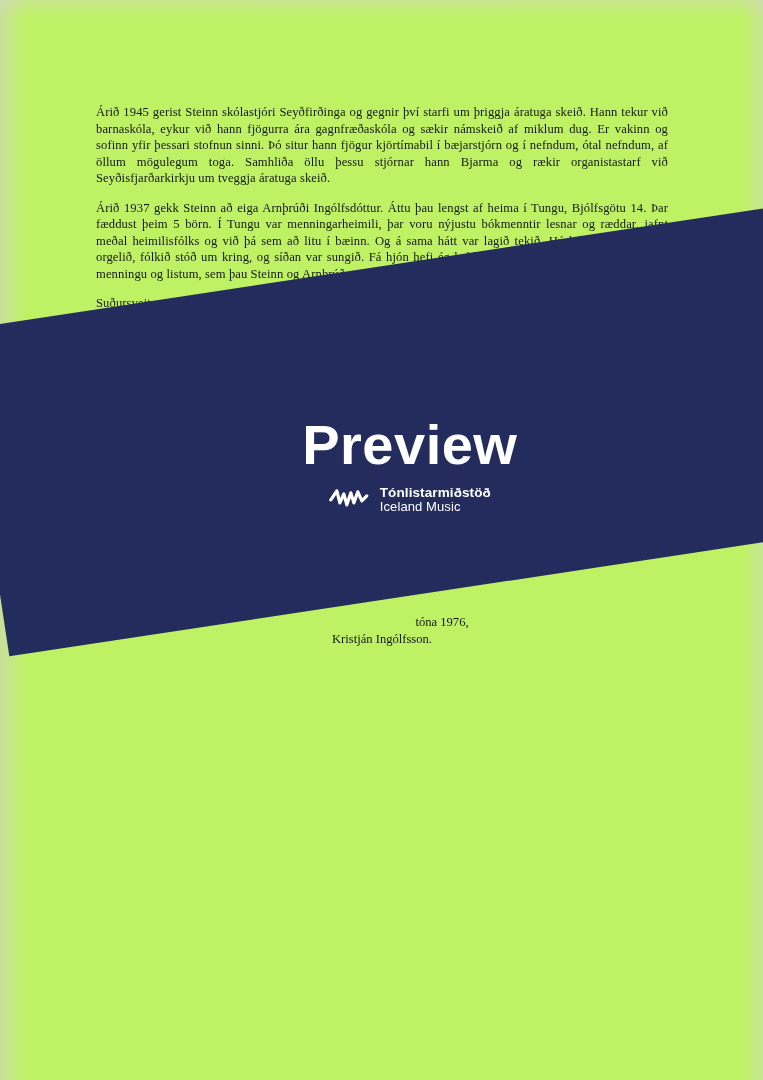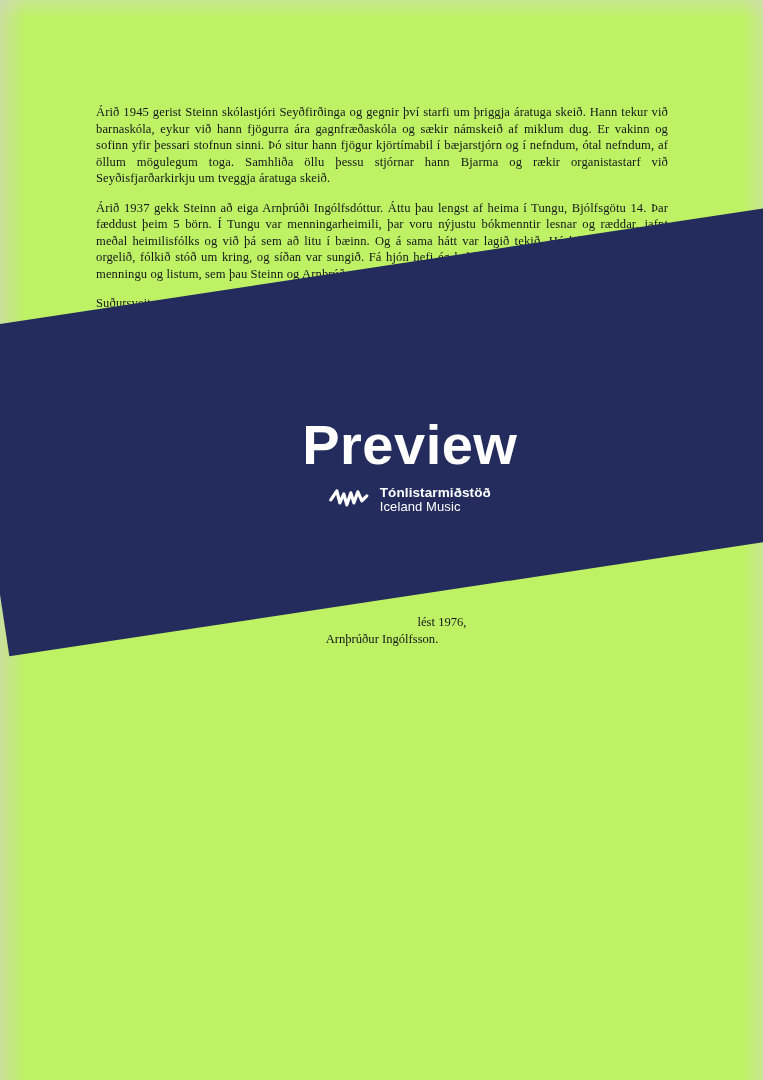--- a/index.html
+++ b/index.html
@@ -150,22 +150,22 @@
     <p class="para">Árið 1937 gekk Steinn að eiga Arnþrúði Ingólfsdóttur. Áttu þau lengst af heima í Tungu, Bjólfsgötu 14. Þar fæddust þeim 5 börn. Í Tungu var menningarheimili, þar voru nýjustu bókmenntir lesnar og ræddar, jafnt meðal heimilisfólks og við þá sem að litu í bæinn. Og á sama hátt var lagið tekið. Húsbóndinn settist við orgelið, fólkið stóð um kring, og síðan var sungið. Fá hjón hefi ég þekkt, sem áttu jafn samofin áhugamál í menningu og listum, sem þau Steinn og Arnþrúður. En Arnþrúður lést í blóma lífsins árið 1964.</p>
     <p class="para tight">Suðursveitungurinn Þórbergur Þórðarson skrifaði Rökkuróperu. Ætli þessi hafi ekki líka unnið hugverk sín seint á vöku, þegar loks mátti velta af sér reiðingnum eftir langan dag og strangan. Þá loks fékkst ró til að hlúa að þeim tónum, sem komu frá hans eigin hjarta.</p>
     <p class="para">Í þeim sönglögum eftir Stein Stefánsson, sem hér birtast má e.t.v. heyra áhrif brims frá skaftfellskum söndum og þyts í seyðfirskum fjöllum. Þó ætla ég að þau séu meir á ætt við þann sprota, sem teygir sig í átt til ljóssins, til fegurðarinnar, til þess eina og sanna. Þau eru hjartalög þess, er þau skóp.</p>
     <p class="para tight">Alla ævi hefur Steinn verið að hlusta á tóna og læra þeirra fræði hvað hann mátti. Svo</p>
     <p class="para tight">Róberts A. Ottóssonar, sem og til enn fjarlægari meistara suður á</p>
     <p class="para tight">Það er ekki í eðli Steins að vita hér um bil. H</p>
     <p class="para tight">Og nú hefur Steinn kvatt S</p>
   </div>
 
   <div class="signature-block">
-    <span class="sig-line sig-place">lést 1976,</span>
-    <span class="sig-line">Arnþrúður Ingólfsson.</span>
+    <span class="sig-line sig-place">tóna 1976,</span>
+    <span class="sig-line">Kristján Ingólfsson.</span>
   </div>
 
   <div class="preview-banner">
     <div class="preview-inner">
       <div class="preview-word">Preview</div>
       <div class="logo-row">
         <svg class="logo-mark" viewBox="0 0 40 26">
           <path d="M2 13 L8 4 L11 16 L15 7 L18 18 L22 6 L25 16 L29 5 L33 14 L38 9" fill="none" stroke="#ffffff" stroke-width="3.2" stroke-linecap="round" stroke-linejoin="round"></path>
         </svg>
         <div class="logo-text">

